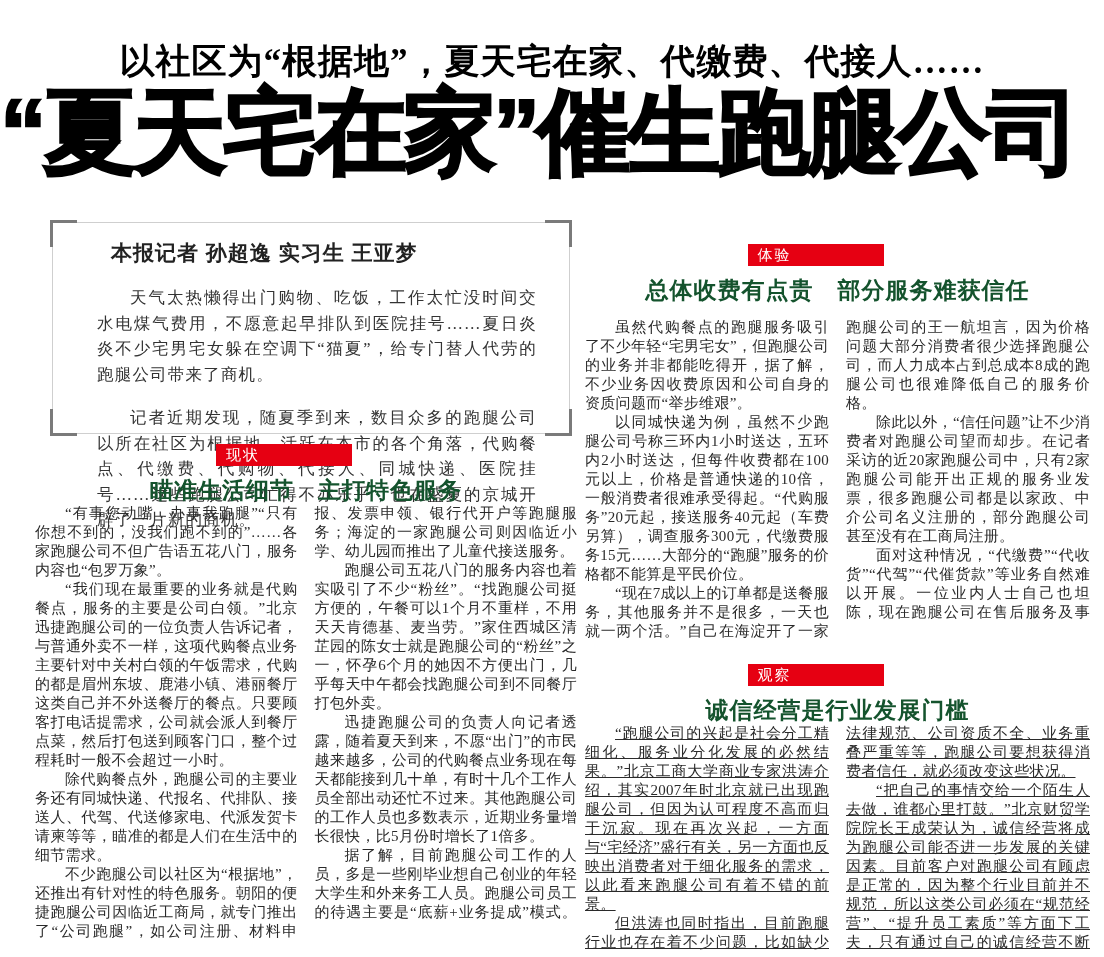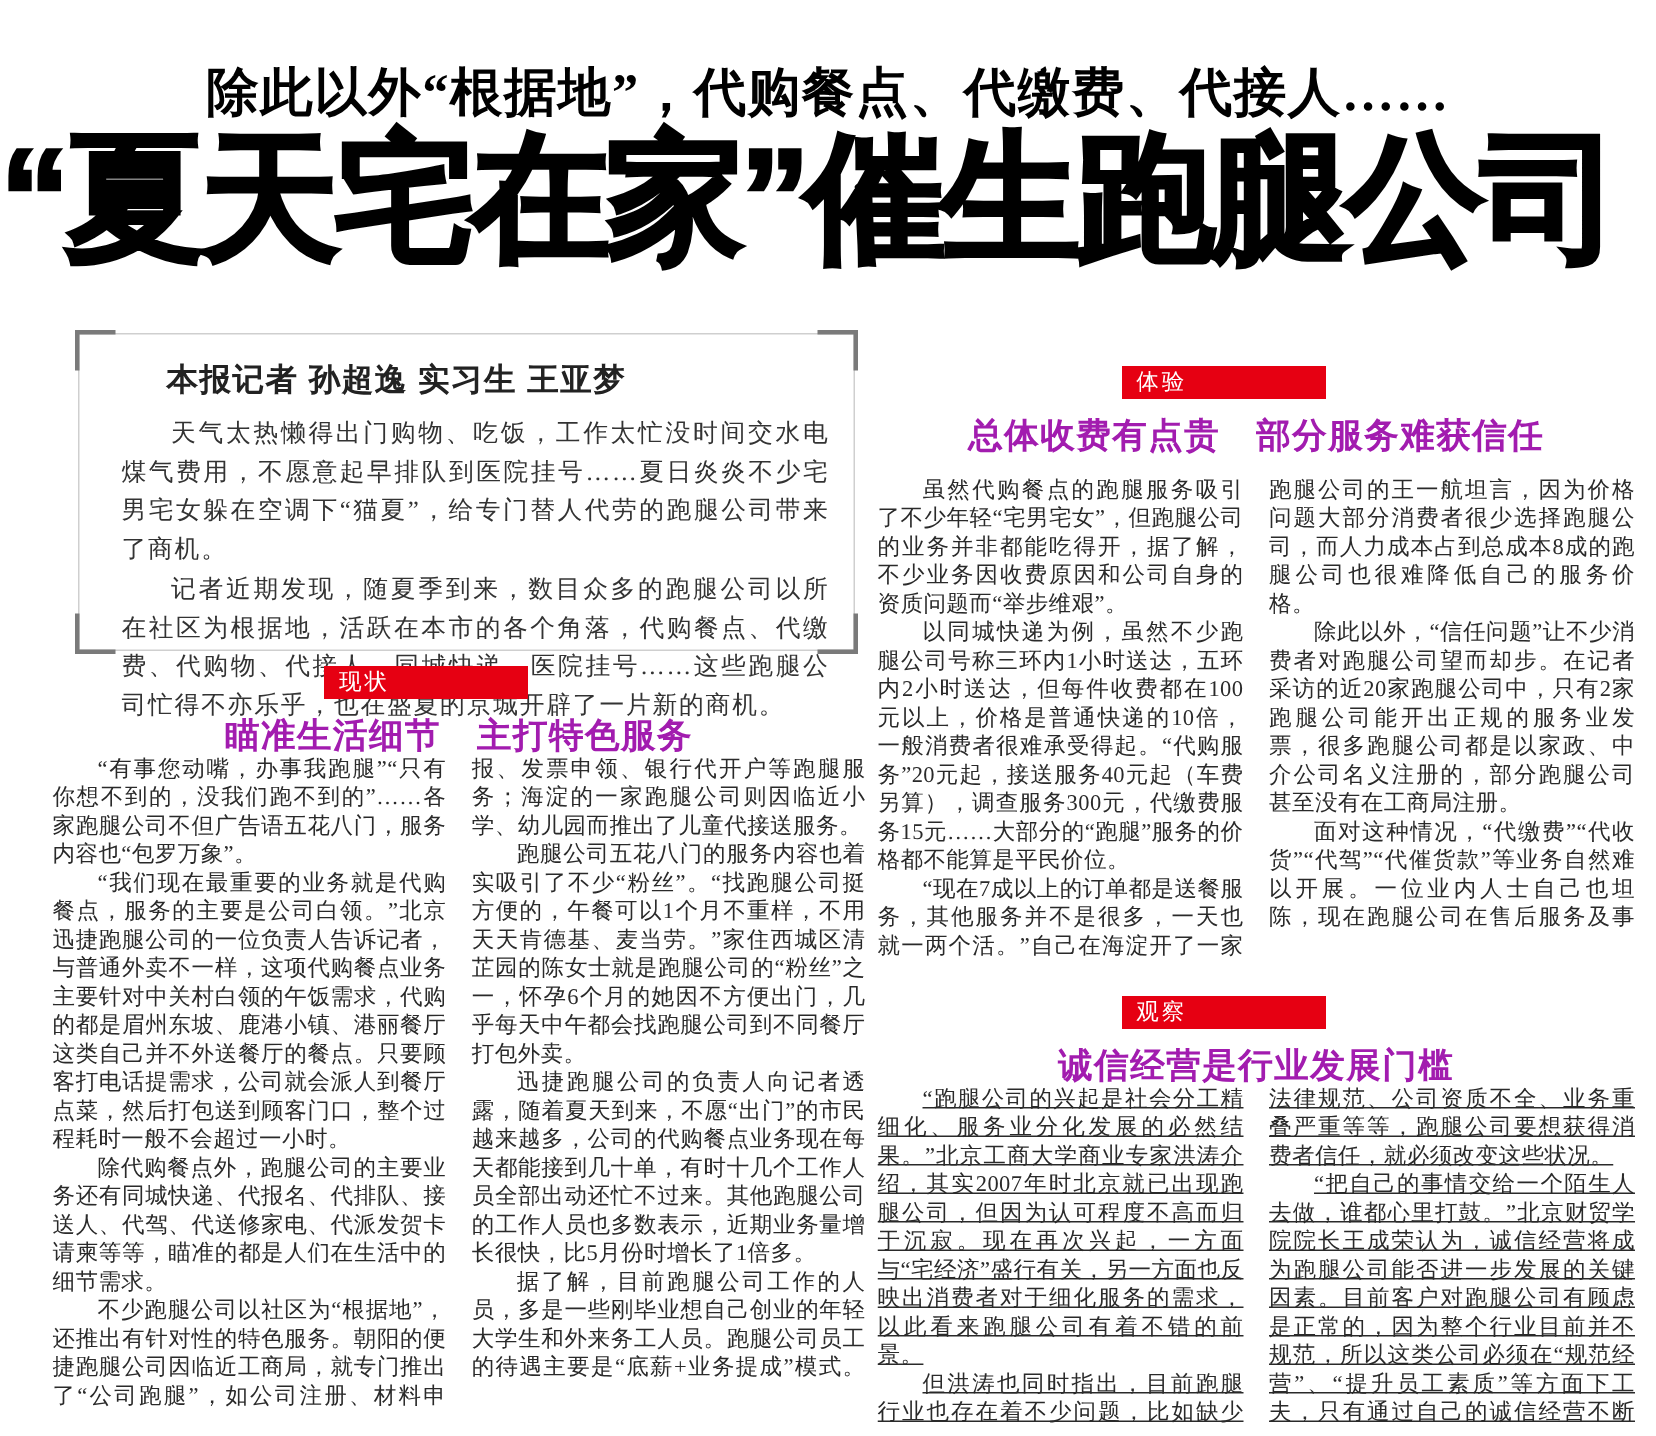--- a/index.html
+++ b/index.html
@@ -19,51 +19,51 @@
   .intro-box{position:absolute;left:52px;top:222px;width:518px;height:212px;
              border:1px solid #cfcfcf;box-sizing:border-box;
              padding:14px 14px 0 26px;}
   .corner{position:absolute;width:24px;height:24px;}
   .corner.tl{left:-3px;top:-3px;border-left:3px solid #7a7a7a;border-top:3px solid #7a7a7a;}
   .corner.tr{right:-3px;top:-3px;border-right:3px solid #7a7a7a;border-top:3px solid #7a7a7a;}
   .corner.bl{left:-3px;bottom:-3px;border-left:3px solid #7a7a7a;border-bottom:3px solid #7a7a7a;}
   .corner.br{right:-3px;bottom:-3px;border-right:3px solid #7a7a7a;border-bottom:3px solid #7a7a7a;}
   .byline{font-family:"Liberation Sans","DejaVu Sans",sans-serif;font-weight:bold;
           font-size:21px;color:#222;margin:2px 0 9px 32px;letter-spacing:1px;}
-  .intro-p{margin:2px;font-size:16.5px;line-height:25.5px;letter-spacing:1.2px;
+  .intro-p{margin:18px;font-size:16.5px;line-height:25.5px;letter-spacing:1.2px;
            text-indent:2em;text-align:justify;color:#333;}
 
   
   .section-header{position:absolute;text-align:center;}
   .badge{width:136px;height:22px;line-height:22px;margin:0 auto;transform:translateX(-22px);
          color:#fff;font-family:"Liberation Sans","DejaVu Sans",sans-serif;
          font-weight:normal;font-size:15px;text-align:left;padding-left:10px;
          box-sizing:border-box;letter-spacing:2px;}
   .section-heading{margin-top:9px;font-family:"Liberation Sans","DejaVu Sans",sans-serif;
-                   font-weight:900;font-size:23px;letter-spacing:1px;color:#a21caf;white-space:nowrap;}
+                   font-weight:900;font-size:23px;letter-spacing:1px;color:#14532d;white-space:nowrap;}
 
   .hdr-status{left:35px;top:444px;width:542px;}
   .hdr-experience{left:585px;top:244px;width:505px;}
   .hdr-observation{left:585px;top:648px;width:505px;margin-top:16px;}
 
   
   .body-cols{position:absolute;column-gap:17px;column-count:2;overflow:hidden;
              font-size:15px;line-height:19px;letter-spacing:0.3px;color:#2a2a2a;
              text-align:justify;}
   .body-cols p{margin:0;text-indent:2em;}
   .body-status{left:35px;top:504px;width:542px;height:452px;}
   .body-experience{left:585px;top:318px;width:505px;height:324px;}
   .body-observation{left:585px;top:724px;width:505px;height:232px;text-decoration:underline;}
 </style>
 </head>
 <body>
 
 <div class="page">
 
-  <div class="kicker">除此以外“根据地”，代购餐点、代缴费、代接人……</div>
+  <div class="kicker">以社区为“根据地”，夏天宅在家、代缴费、代接人……</div>
   <h1 class="headline">“夏天宅在家”催生跑腿公司</h1>
 
   <div class="intro-box">
     <div class="corner tl"></div>
     <div class="corner tr"></div>
     <div class="corner bl"></div>
     <div class="corner br"></div>
     <div class="byline">本报记者 孙超逸 实习生 王亚梦</div>
     <p class="intro-p">天气太热懒得出门购物、吃饭，工作太忙没时间交水电煤气费用，不愿意起早排队到医院挂号……夏日炎炎不少宅男宅女躲在空调下“猫夏”，给专门替人代劳的跑腿公司带来了商机。</p>
     <p class="intro-p">记者近期发现，随夏季到来，数目众多的跑腿公司以所在社区为根据地，活跃在本市的各个角落，代购餐点、代缴费、代购物、代接人、同城快递、医院挂号……这些跑腿公司忙得不亦乐乎，也在盛夏的京城开辟了一片新的商机。</p>

